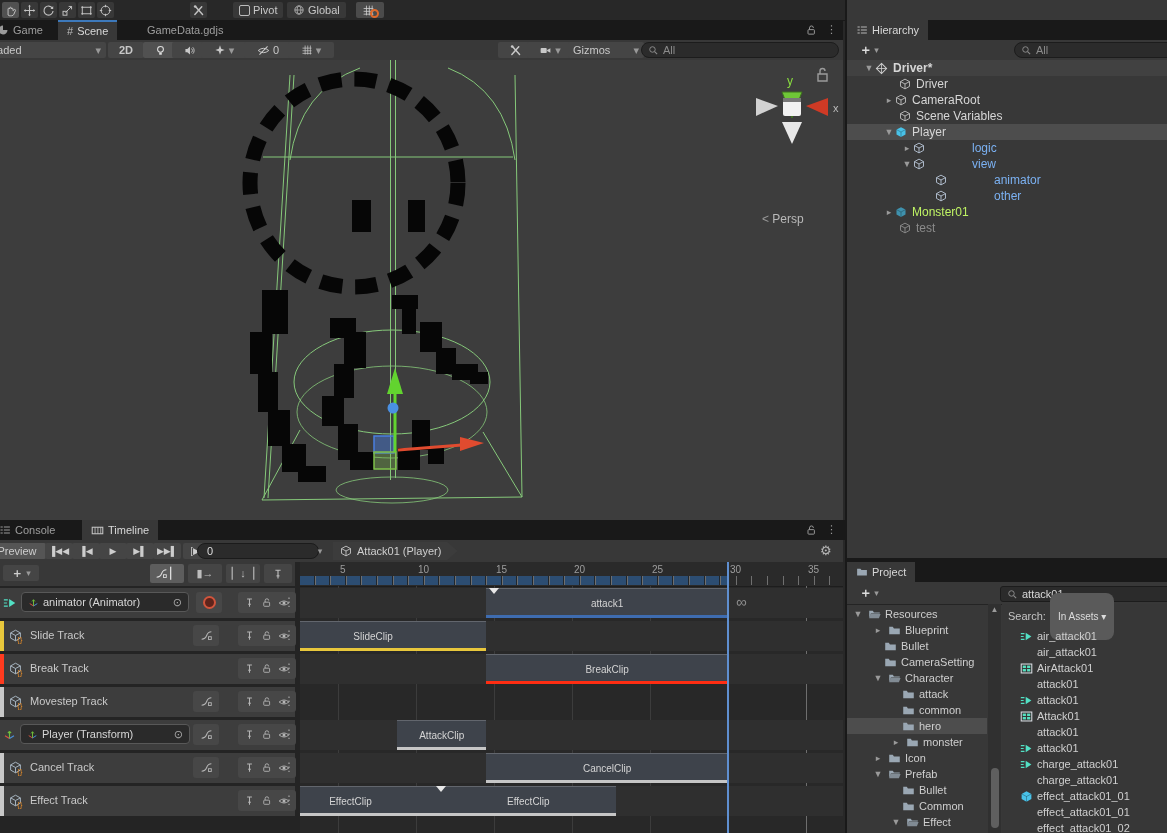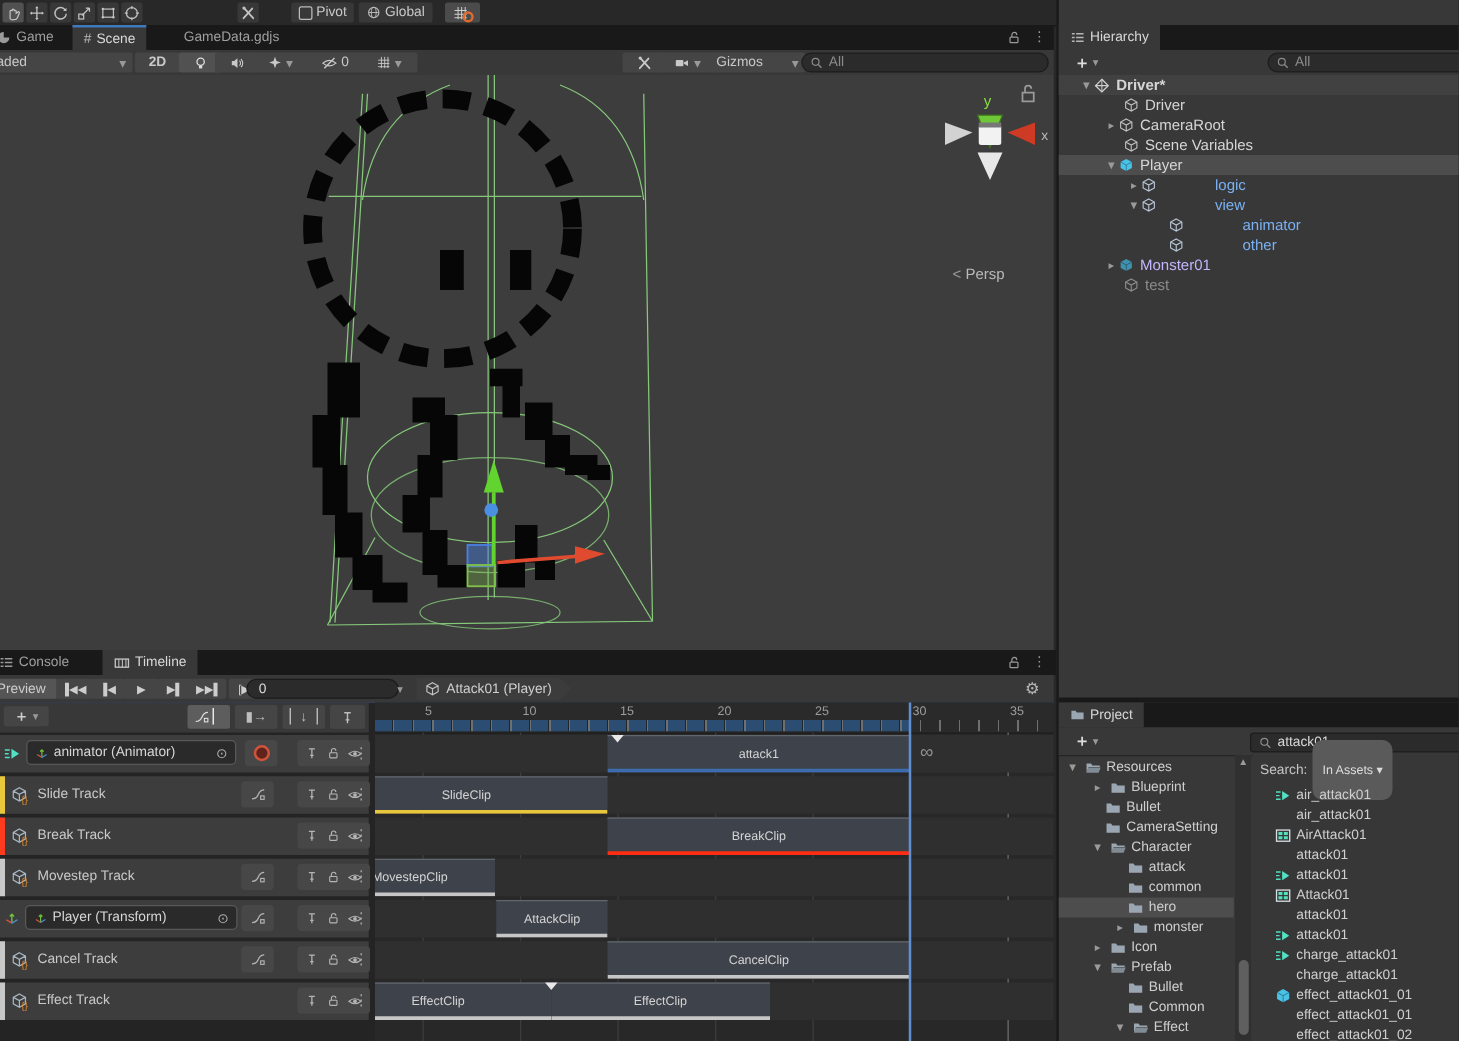--- a/index.html
+++ b/index.html
@@ -80,21 +80,21 @@
   .st-red{background:#ff2d12;} .st-light{background:#c6c6c6;}
   .marker{position:absolute;top:0;width:0;height:0;border-left:5px solid transparent;
         border-right:5px solid transparent;border-top:6px solid #e8e8e8;}
   .playhead{position:absolute;left:727px;top:562px;width:2px;height:271px;background:#5f8fd0;z-index:6;}
   .inf{position:absolute;color:#8f8f8f;font-size:15px;top:5px;left:436px;}
   
   .rpanel{left:845px;top:0;width:322px;height:833px;background:#383838;border-left:2px solid #191919;}
   .hrow{position:absolute;left:0;width:322px;height:16px;display:flex;align-items:center;}
   .hrow .lbl{font-size:12px;}
   .arrow{color:#9a9a9a;font-size:9px;width:12px;text-align:center;flex:none;}
-  .txt-white{color:#d6d6d6;} .txt-blue{color:#7bb1f2;padding-left:42px;} .txt-muted{color:#c4b5fd;} .txt-dis{color:#8b8b8b;}
+  .txt-white{color:#d6d6d6;} .txt-blue{color:#7bb1f2;padding-left:42px;} .txt-muted{color:#bef264;} .txt-dis{color:#8b8b8b;}
   .prow{position:absolute;height:16px;display:flex;align-items:center;gap:4px;}
   .pill{background:#5a5a5a;border-radius:8px;padding:18px 8px;color:#dcdcdc;font-size:10px;}
   .fold{color:#9aa7b3;}
 </style>
 </head>
 <body>
 <div id="root">
 
 <svg width="0" height="0" style="position:absolute">
   <defs>
@@ -718,26 +718,20 @@
       </div>
     </div>
 
     <div class="lanerow" style="top:92px">
       <div class="clip" style="left: 186.2px; width: 241.8px;">
         <span>BreakClip</span>
         <div class="stripe st-red"></div>
       </div>
     </div>
 
-    <div class="lanerow" style="top:125px">
-      <div class="clip" style="left: -40px; width: 135.72px;">
-        <span>MovestepClip</span>
-        <div class="stripe st-light"></div>
-      </div>
-    </div>
 
     <div class="lanerow" style="top:158px">
       <div class="clip" style="left: 97.28px; width: 88.92px;">
         <span>AttackClip</span>
         <div class="stripe st-light"></div>
       </div>
     </div>
 
     <div class="lanerow" style="top:191px">
       <div class="clip" style="left: 186.2px; width: 241.8px;">

